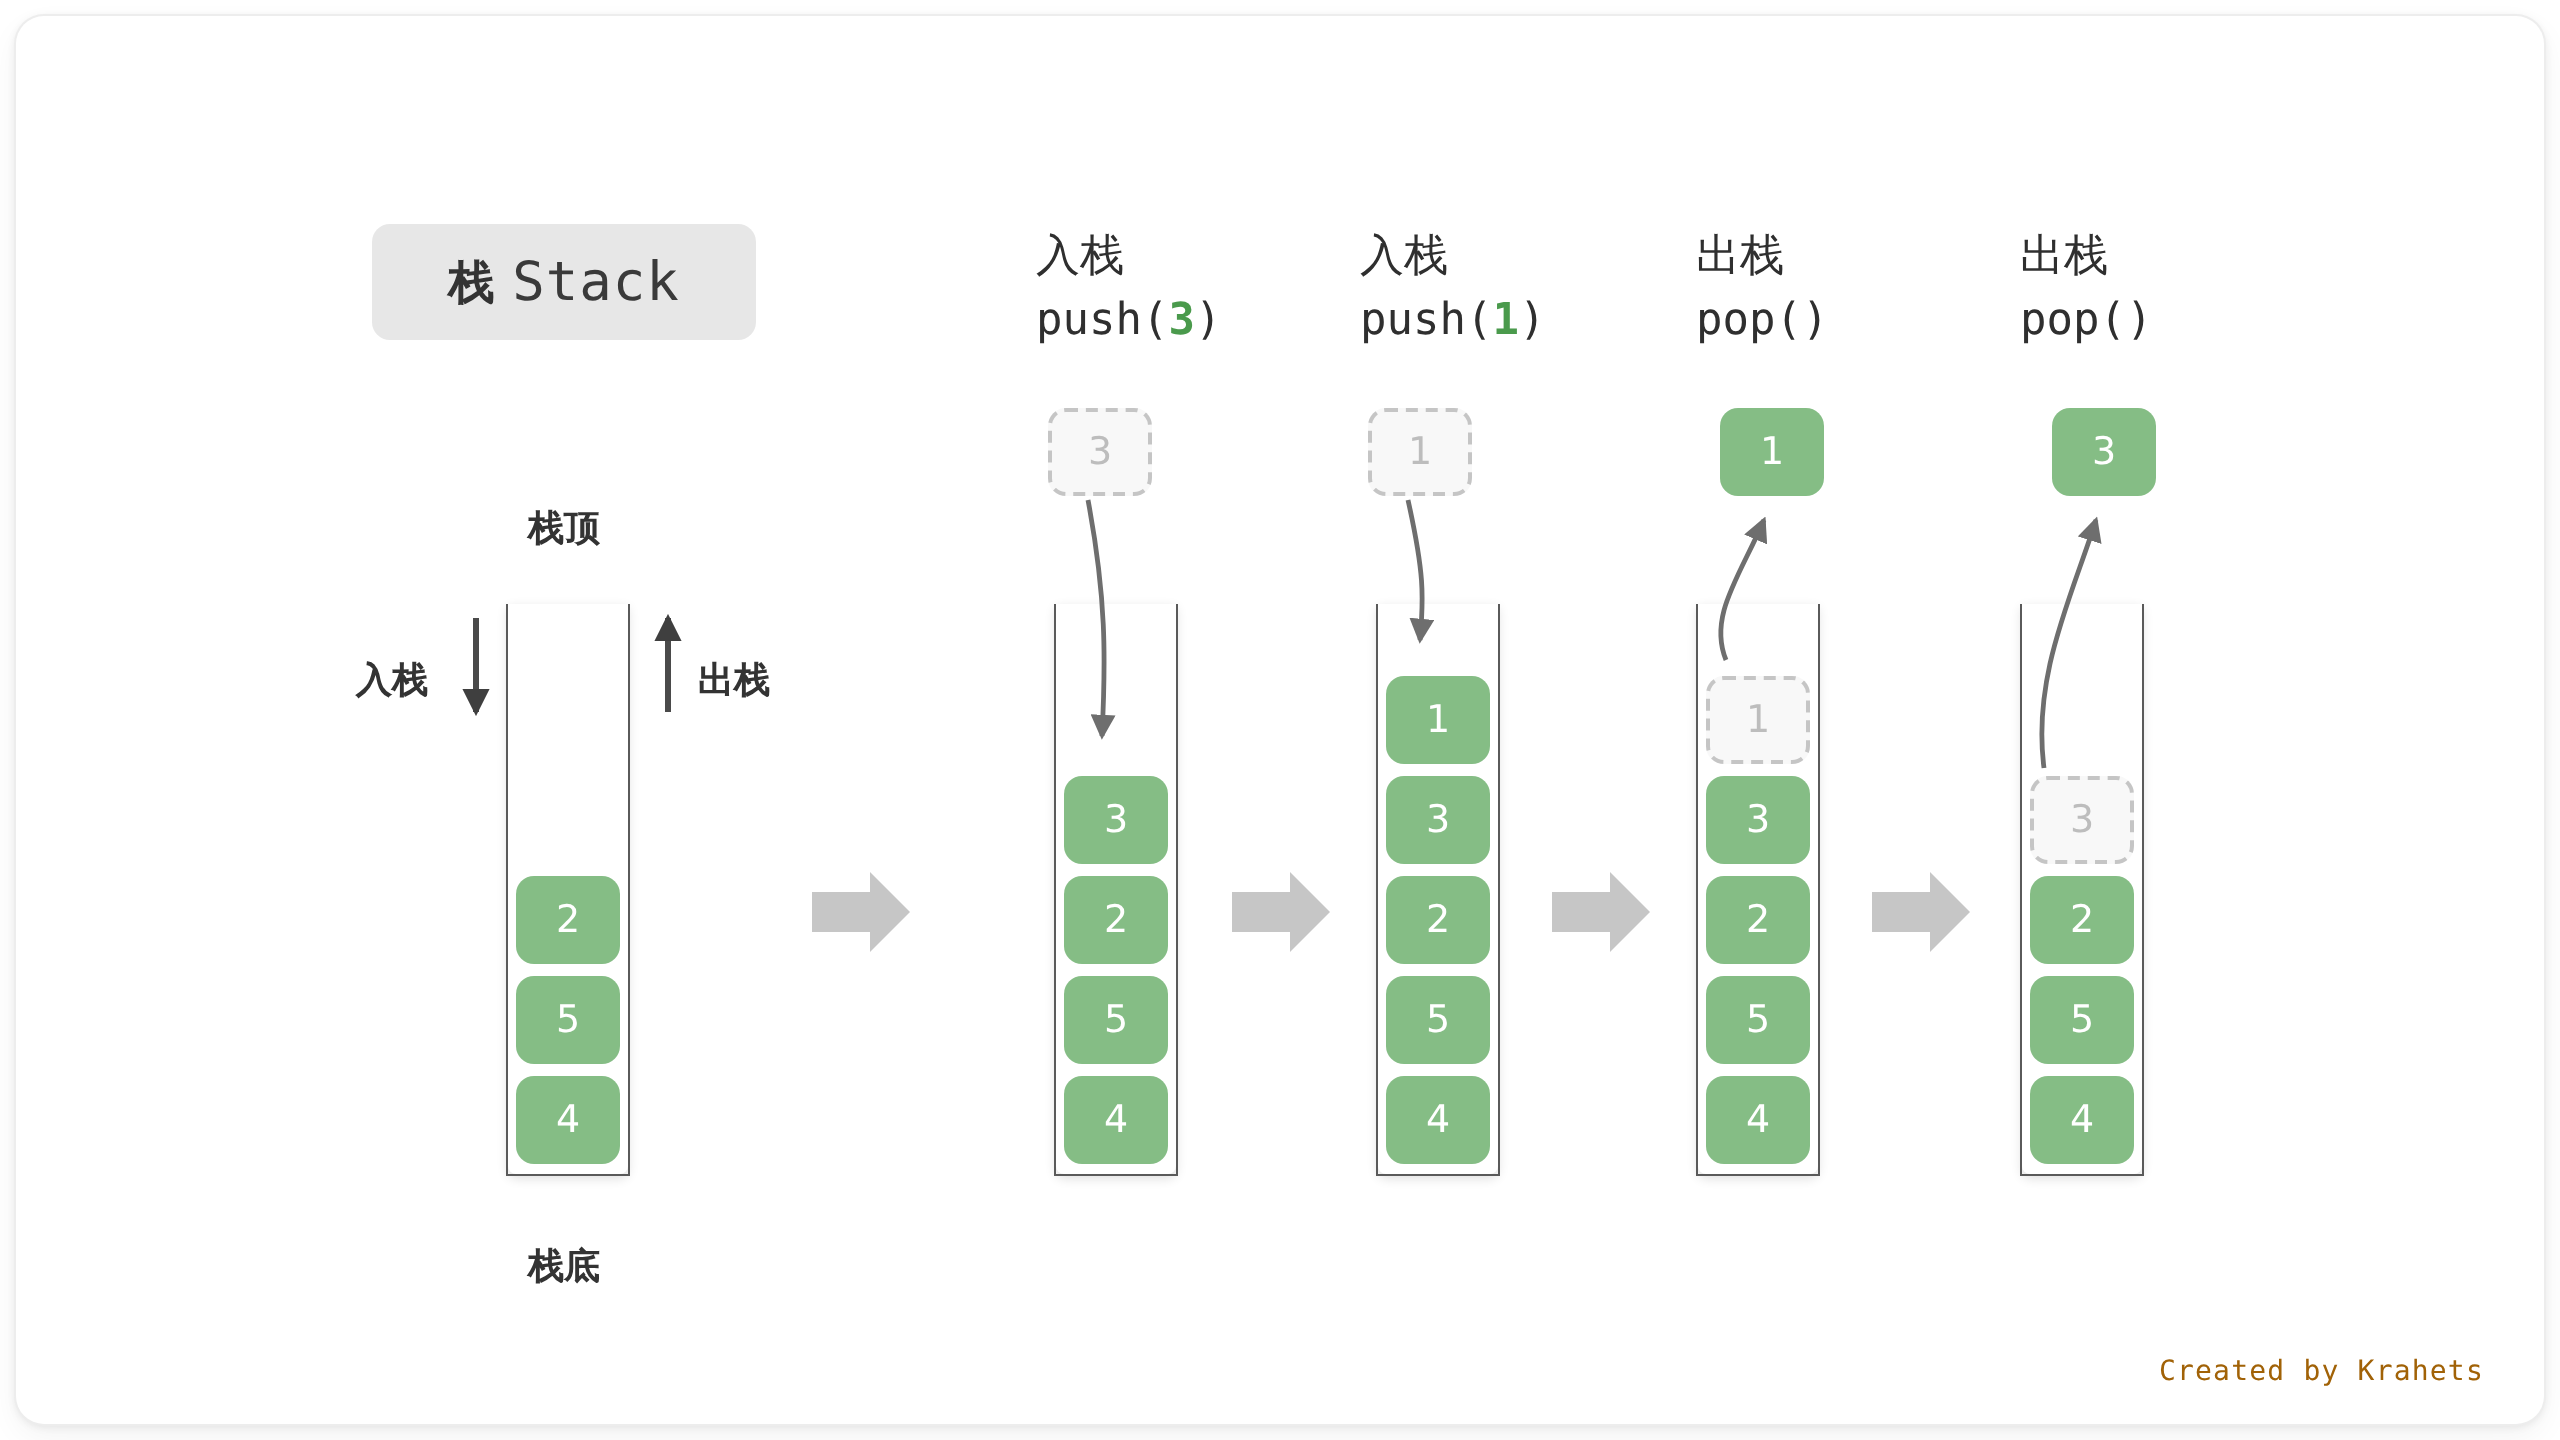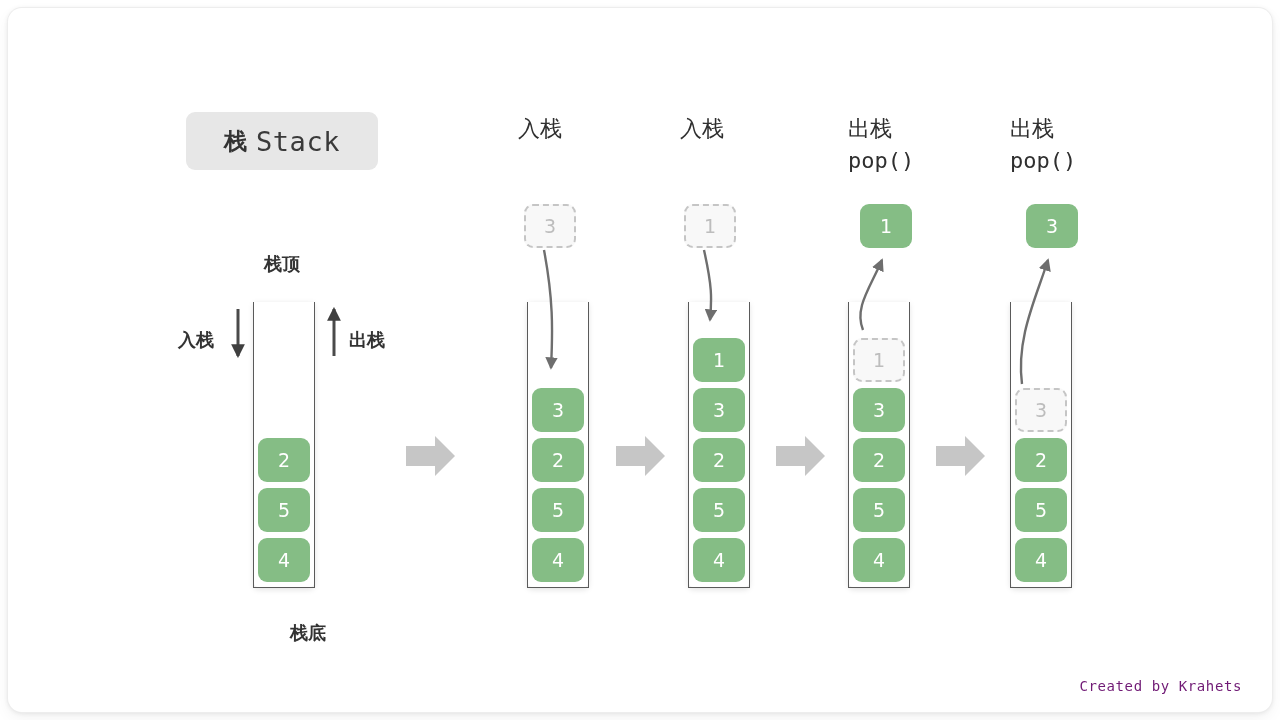--- a/index.html
+++ b/index.html
@@ -186,72 +186,74 @@
     pointer-events: none;
   }
 
   
   #footer {
     position: absolute;
     right: 30px;
     bottom: 18px;
     font-family: "DejaVu Sans Mono", monospace;
     font-size: 14px;
-    color: #701a75;
+    color: #a16207;
     letter-spacing: 0.6px;
   }
 </style>
 </head>
 <body>
 
 <div id="canvas">
 
   <div id="title-chip">
     <span class="cn">栈</span>
     <span class="en">Stack</span>
   </div>
 
   <div class="cn-label" style="left:256px; top:244px;text-align:center;">栈顶</div>
-  <div class="cn-label" style="left:256px; top:613px;margin-left:26px;">栈底</div>
+  <div class="cn-label" style="left:256px; top:613px;">栈底</div>
   <div class="cn-label" style="left:170px; top:320px;">入栈</div>
   <div class="cn-label" style="left:341px; top:320px;">出栈</div>
 
   <div class="stack" style="left:245px; top:294px;">
     <div class="inner-shadow"></div>
     <div class="wall-l"></div>
     <div class="wall-r"></div>
     <div class="floor"></div>
     <div class="items">
         <div class="cell solid">4</div>
         <div class="cell solid">5</div>
         <div class="cell solid">2</div>
       </div>
   </div>
 
   <div class="col-head" style="left:510px; top:106px;">
     <span class="op">入栈</span>
+    <span class="sig"><span>push(</span><span class="arg">3</span><span>)</span></span>
   </div>
   <div class="float-box ghost" style="left:516px; top:196px;">
     <span>3</span>
   </div>
   <div class="stack" style="left:519px; top:294px;">
     <div class="inner-shadow"></div>
     <div class="wall-l"></div>
     <div class="wall-r"></div>
     <div class="floor"></div>
     <div class="items">
         <div class="cell solid">4</div>
         <div class="cell solid">5</div>
         <div class="cell solid">2</div>
         <div class="cell solid">3</div>
       </div>
   </div>
 
   <div class="col-head" style="left:672px; top:106px;">
     <span class="op">入栈</span>
+    <span class="sig"><span>push(</span><span class="arg">1</span><span>)</span></span>
   </div>
   <div class="float-box ghost" style="left:676px; top:196px;">
     <span>1</span>
   </div>
   <div class="stack" style="left:680px; top:294px;">
     <div class="inner-shadow"></div>
     <div class="wall-l"></div>
     <div class="wall-r"></div>
     <div class="floor"></div>
     <div class="items">

